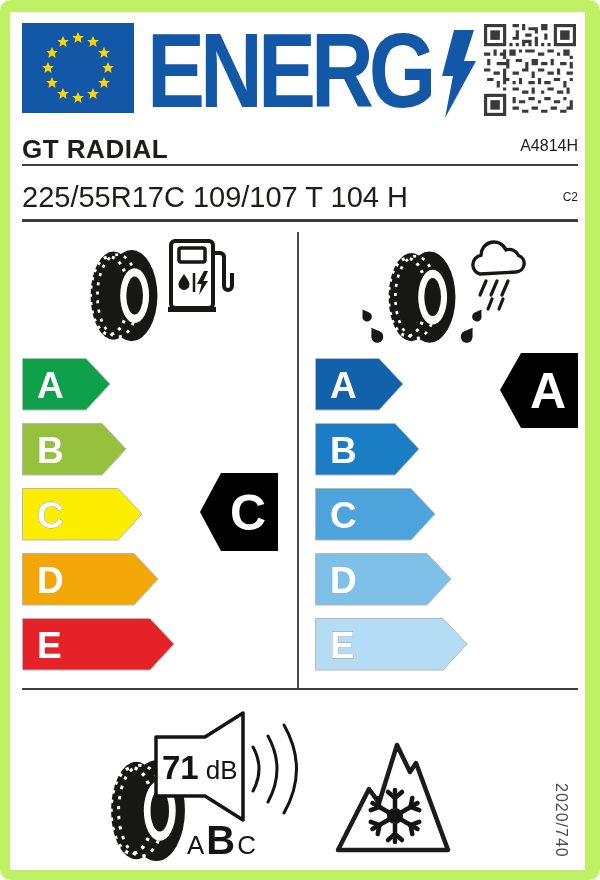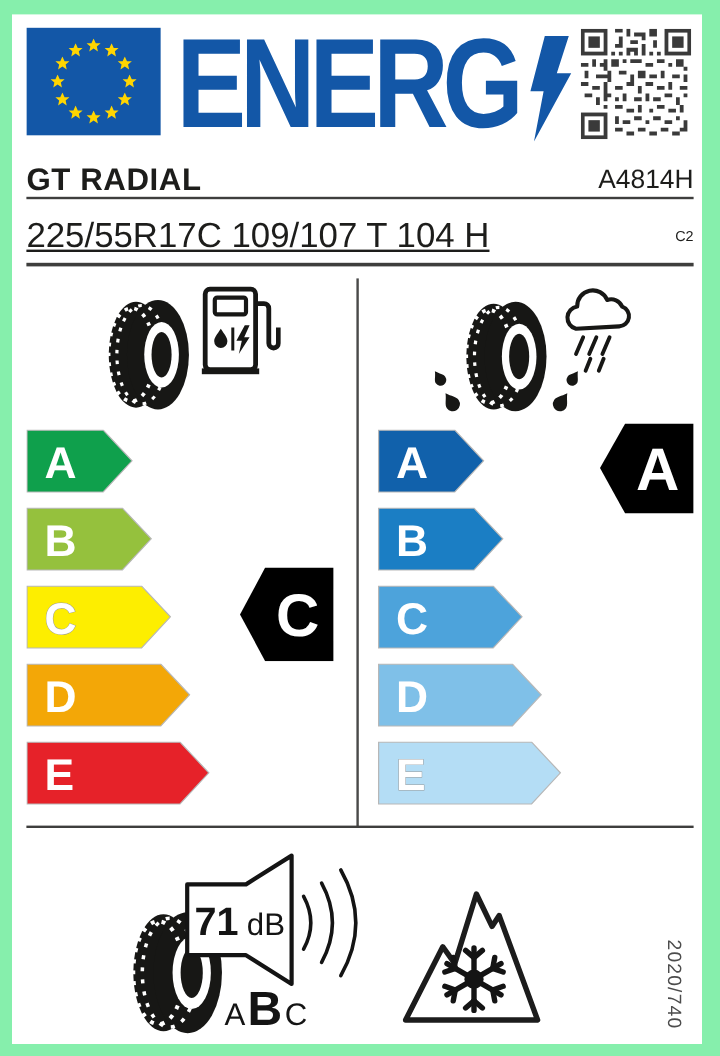--- a/index.html
+++ b/index.html
@@ -1,25 +1,25 @@
 <!DOCTYPE html>
 <html><head>
 <meta charset="utf-8">
 <style>
   html,body{margin:0;padding:0;background:#fff;font-family:"Liberation Sans",sans-serif;}
-  #label{position:relative;width:600px;height:880px;background:#86efac;overflow:hidden;}
+  #label{position:relative;width:600px;height:880px;background:#bef264;overflow:hidden;border-radius:11px;}
   #panel{position:absolute;left:10px;top:12px;width:575px;height:858px;background:#fff;}
   .abs{position:absolute;}
   .ink{color:#1d1d1b;}
   #energy-word{left:147px;top:22px;height:96px;display:flex;align-items:center;
     font-size:106px;font-weight:bold;letter-spacing:-6px;
     transform:scaleX(0.82);transform-origin:left center;white-space:nowrap;}
   #brand{left:22px;top:134px;font-size:26px;font-weight:bold;letter-spacing:.5px;}
-  #model{top:137px;right:22px;font-size:22px;margin-left:16px;}
-  #size-designation{left:22px;top:181px;font-size:29px;text-decoration:underline;}
+  #model{top:137px;right:22px;font-size:16px;margin-left:16px;}
+  #size-designation{left:22px;top:181px;font-size:29px;}
   #tyre-class{top:190px;right:22px;font-size:12px;}
   .hline{left:22px;width:556px;background:#3e3e3d;}
   #hl1{top:164px;height:2px;}
   #hl2{top:219px;height:3px;}
   #hl3{top:688px;height:2px;}
   #vdivider{left:297px;top:232px;width:2px;height:458px;background:#4a4a49;}
   .arrow-svg{position:absolute;}
   .arrow-letter{font-family:"Liberation Sans",sans-serif;font-size:37px;font-weight:bold;fill:#fff;}
   .badge-letter{font-family:"Liberation Sans",sans-serif;font-size:50px;font-weight:bold;fill:#fff;}
   #regulation{left:552px;top:783px;writing-mode:vertical-rl;font-size:16px;color:#4c4c4c;letter-spacing:1px;}

